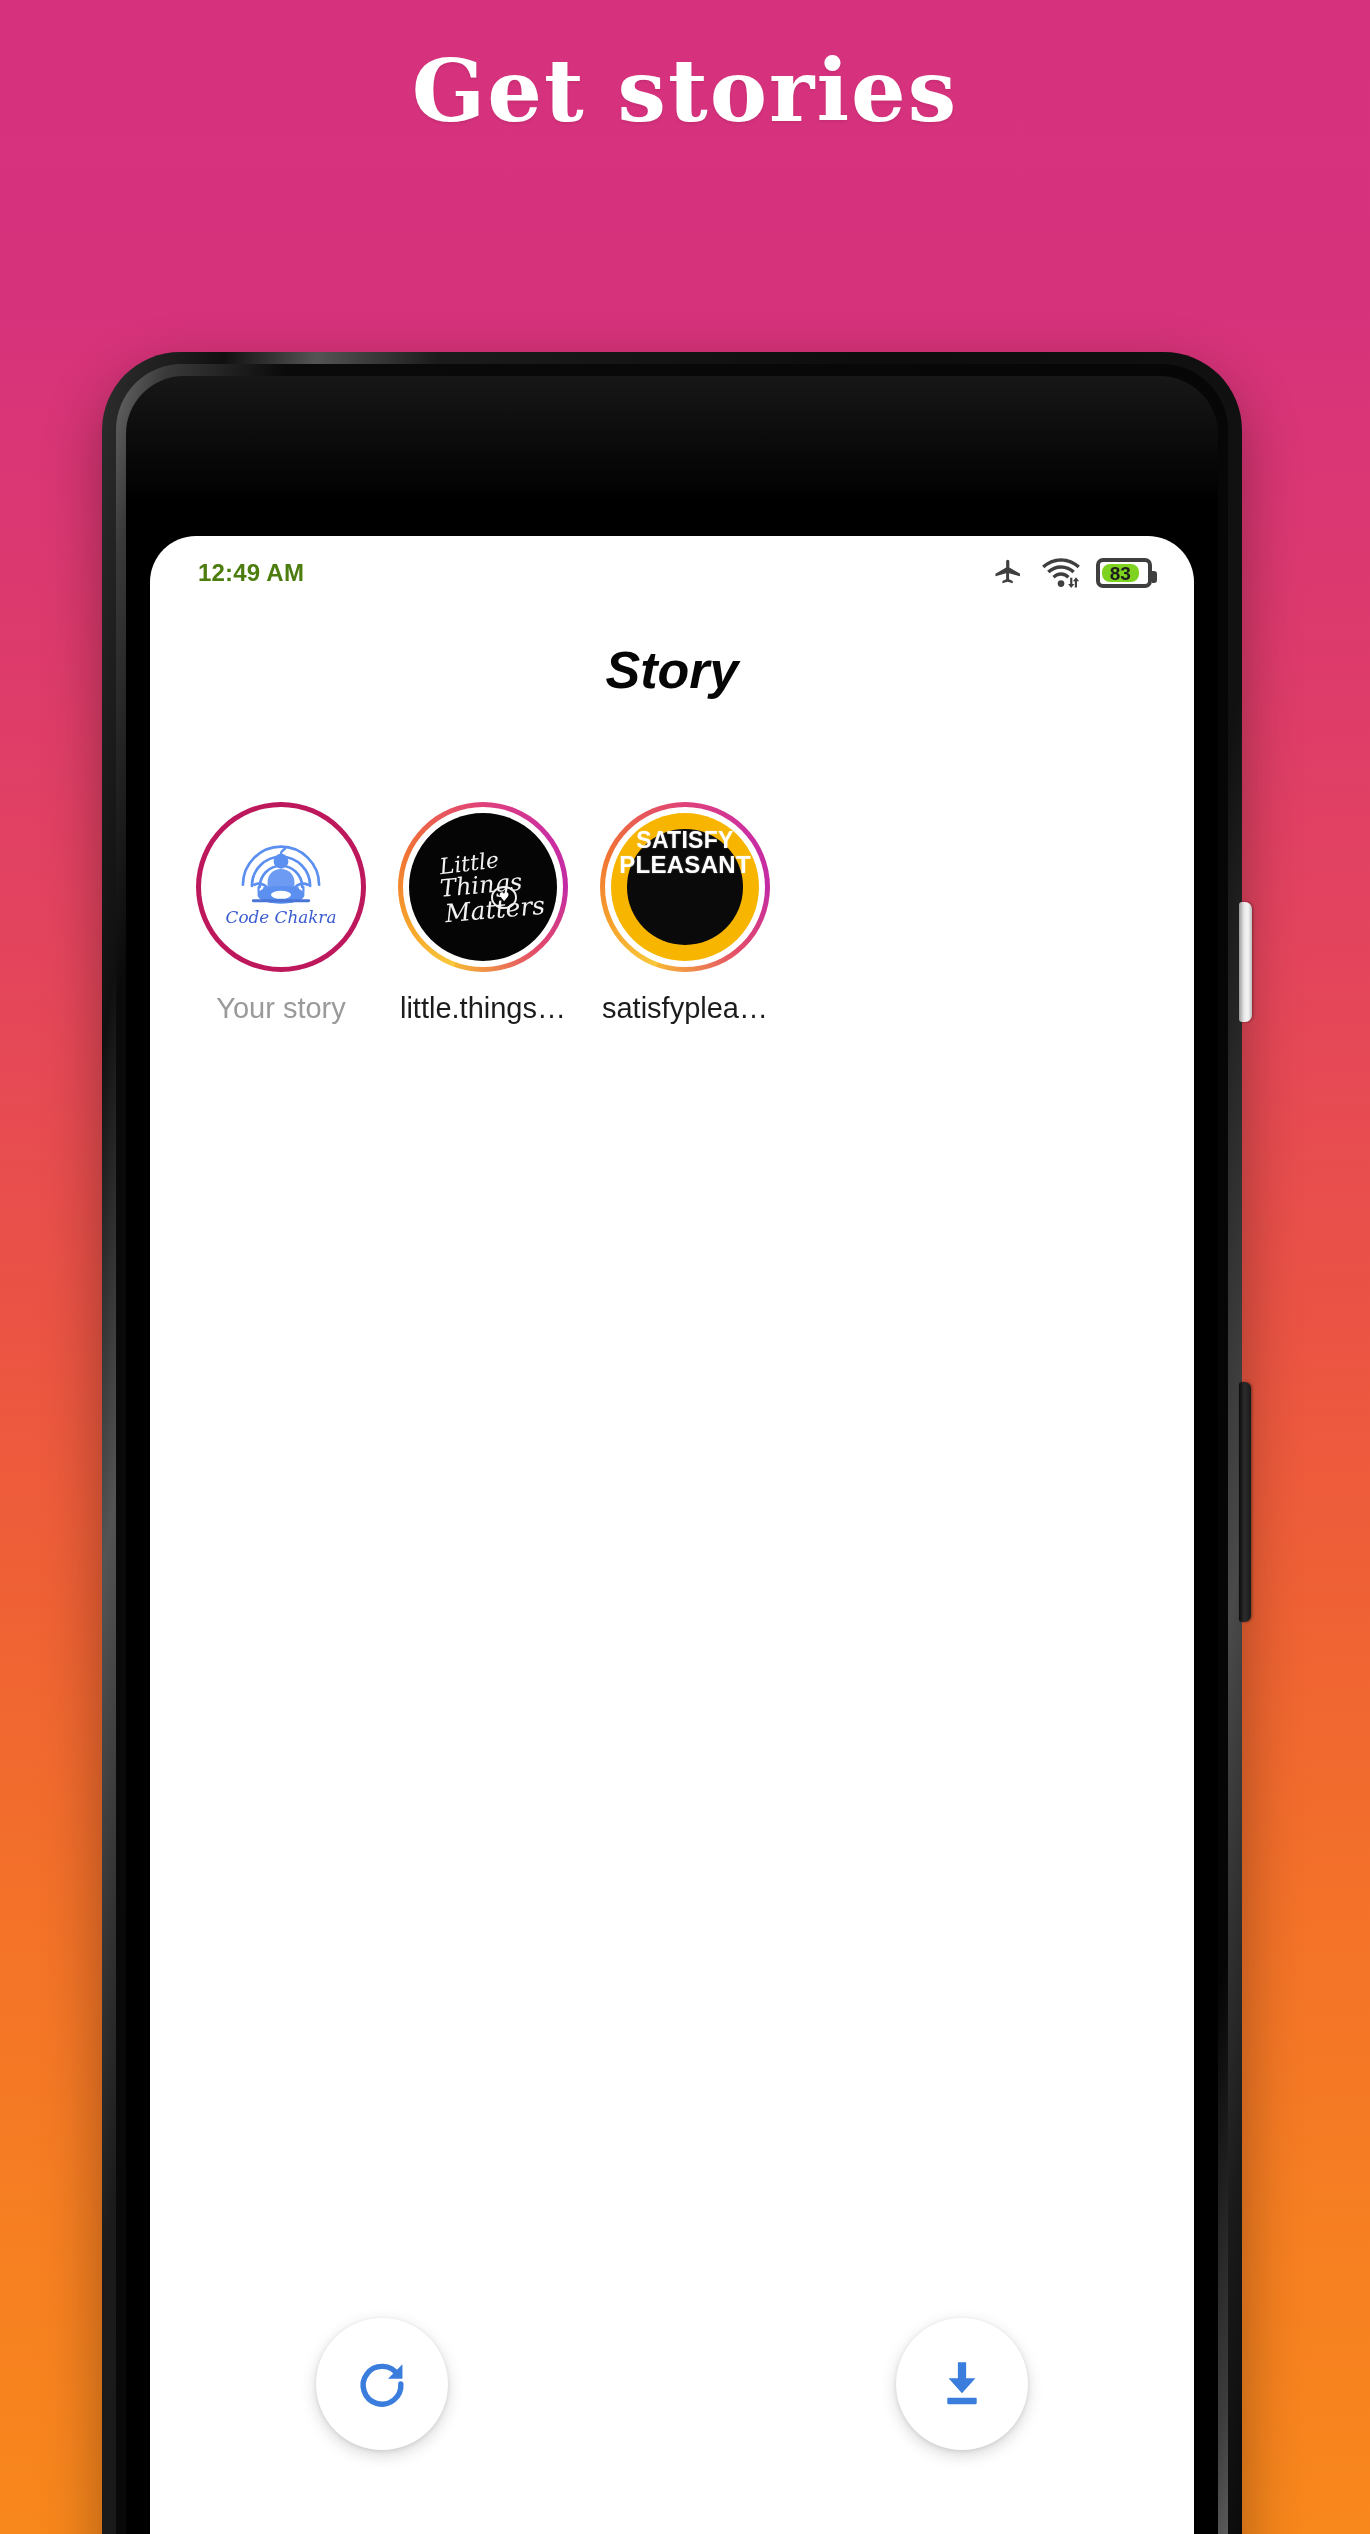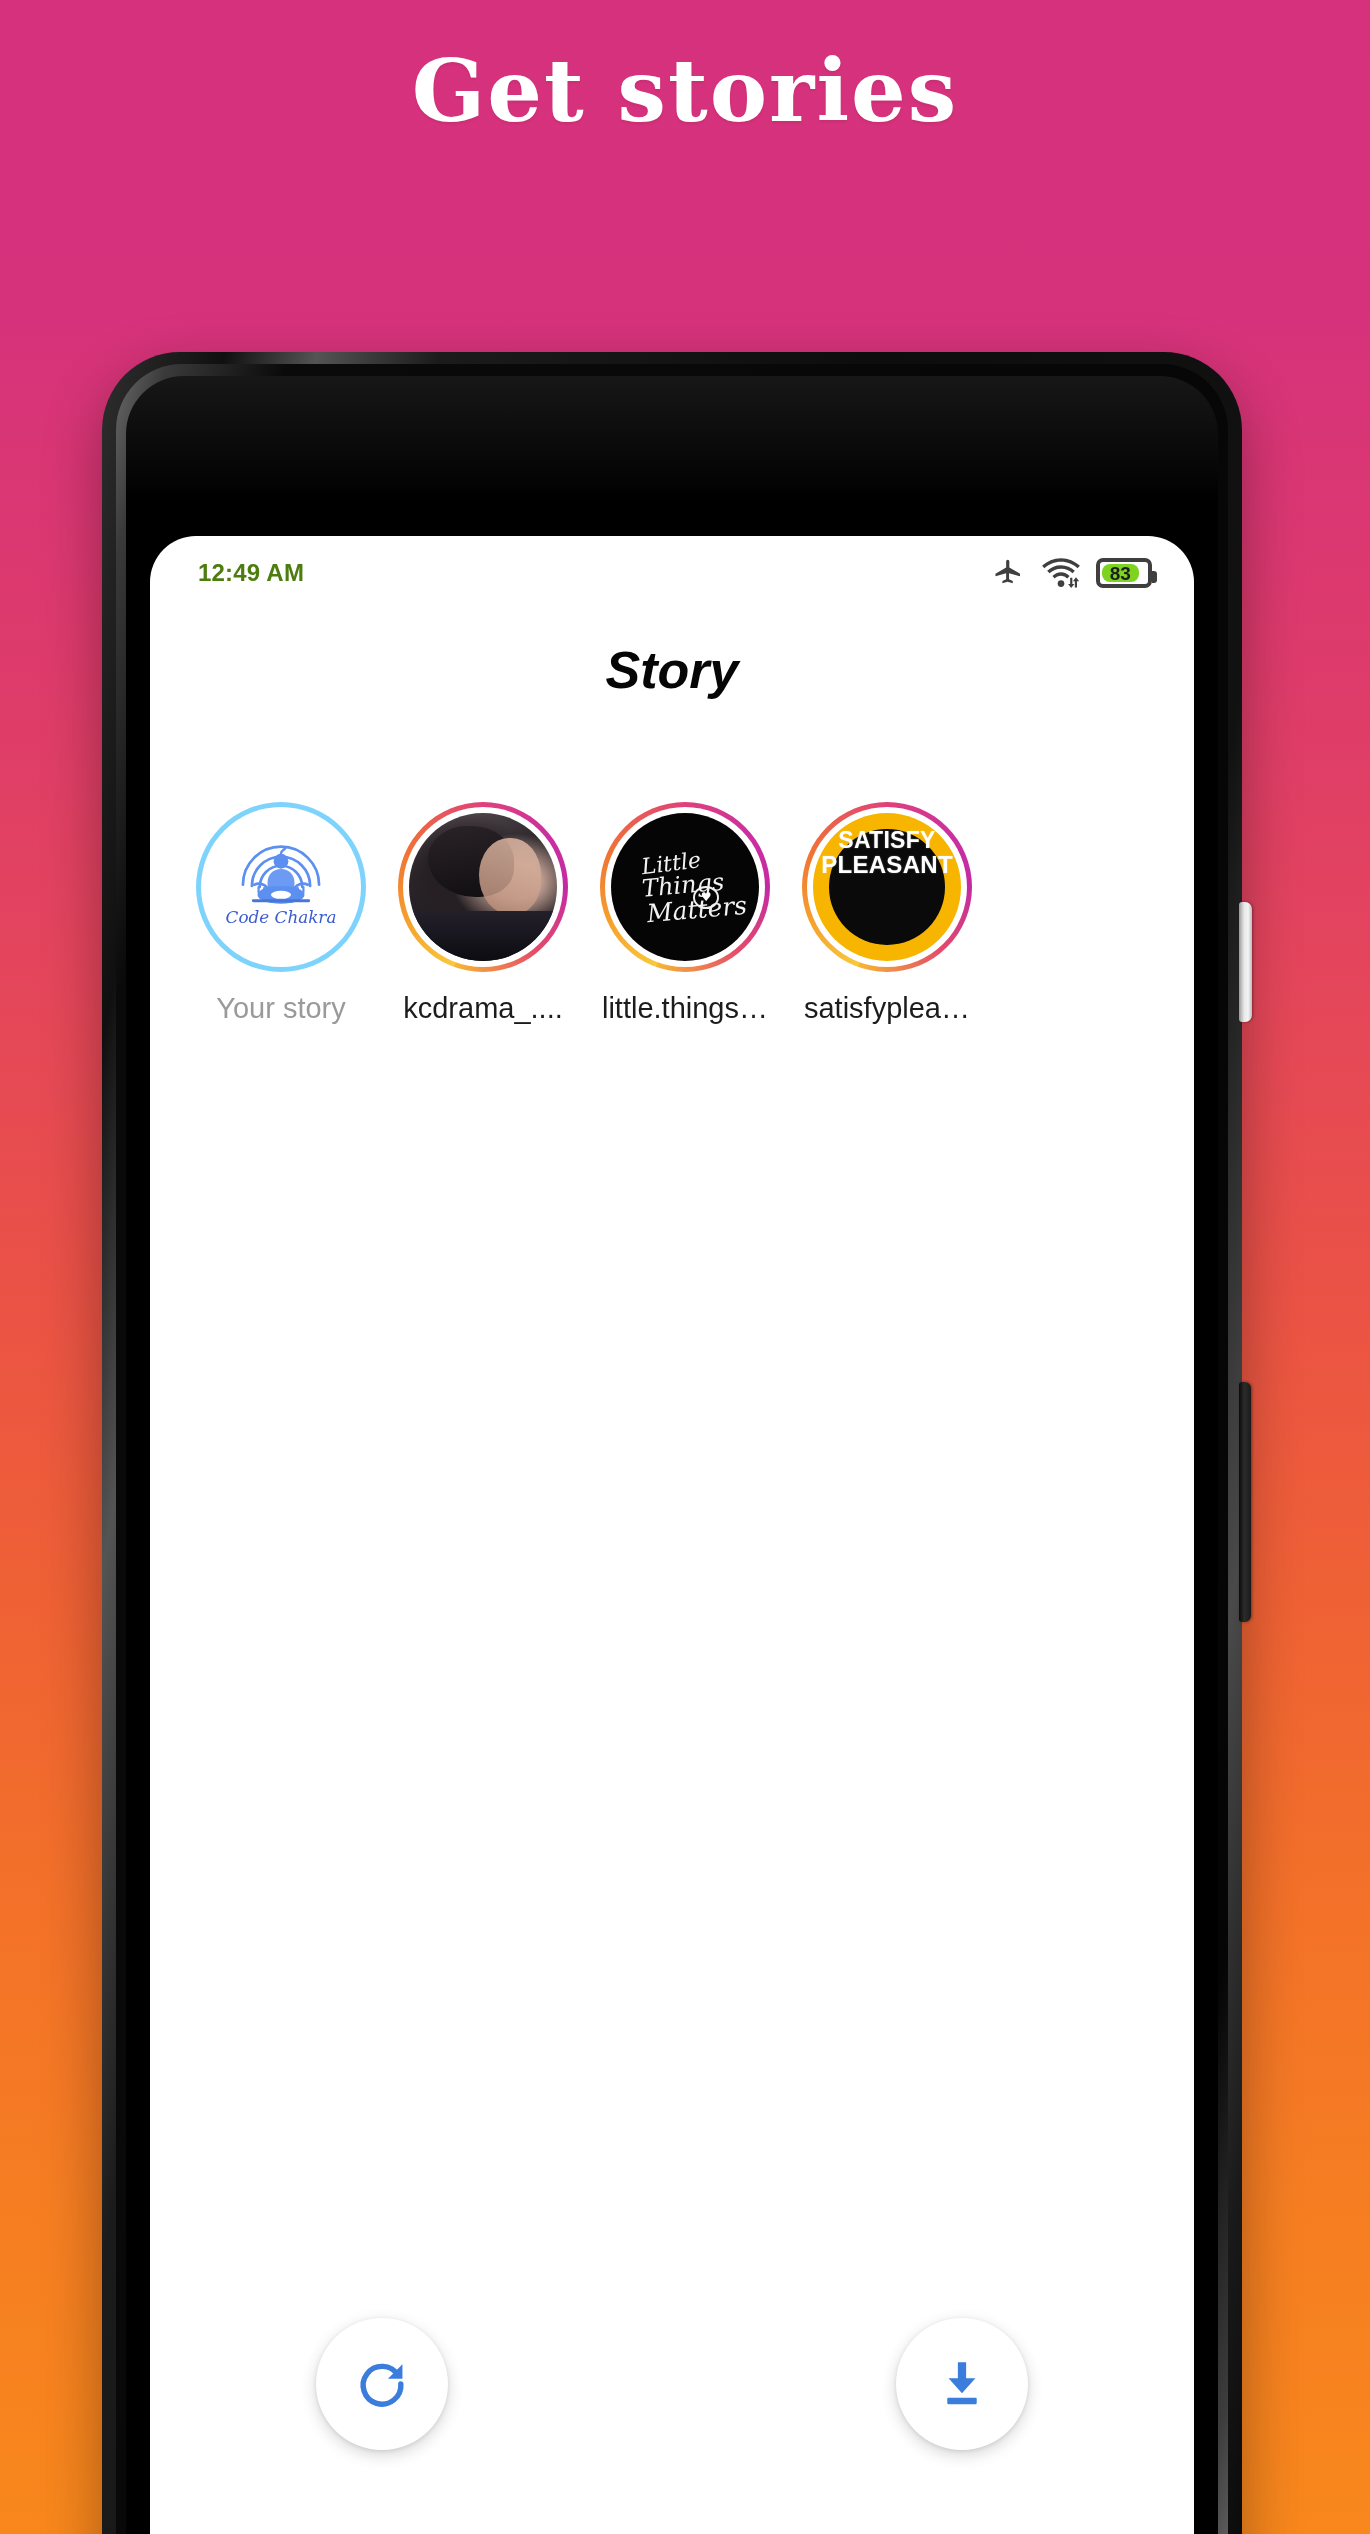--- a/index.html
+++ b/index.html
@@ -178,21 +178,21 @@
     margin: 0 auto;
     padding: 5px;
     display:flex; align-items:center; justify-content:center;
   }
   .ring.grad {
     background: conic-gradient(from 200deg,
       #f9c93c 0deg, #f6a12b 45deg, #f07235 95deg,
       #e0417a 160deg, #cc2fa0 210deg, #c32aa3 250deg,
       #e34b6a 300deg, #f7b733 360deg);
   }
-  .ring.plain { background: #7dd3fc; }
+  .ring.plain { background: #be185d; }
   .ring-inner {
     width: 100%; height: 100%; border-radius: 50%;
     background: #ffffff;
     padding: 6px;
   }
   .avatar {
     width: 100%; height: 100%; border-radius: 50%;
     overflow: hidden; position: relative;
     display:flex; align-items:center; justify-content:center;
   }
@@ -350,32 +350,20 @@
                     <path d="M30 50v5M35 51v5M65 51v5M70 50v5"></path>
                   </g>
                   <text x="50" y="82" font-family="DejaVu Serif, serif" font-size="15" font-style="italic" fill="#3b5bd0" text-anchor="middle">Code Chakra</text>
                 </svg>
               </div>
             </div>
           </div>
           <div class="story-label muted">Your story</div>
         </div>
 
-        <div class="story">
-          <div class="ring grad">
-            <div class="ring-inner">
-              <div class="avatar av-kc">
-                <span class="kc-hair"></span>
-                <span class="kc-face"></span>
-                <span class="kc-body"></span>
-              </div>
-            </div>
-          </div>
-          <div class="story-label">kcdrama_....</div>
-        </div>
 
         <div class="story">
           <div class="ring grad">
             <div class="ring-inner">
               <div class="avatar av-lt">
                 <div class="lt-text">
                   <div class="lt-l1">Little</div>
                   <div class="lt-l2">Things</div>
                   <div class="lt-l3">Matters</div>
                   <span class="lt-bubble">♥</span>

